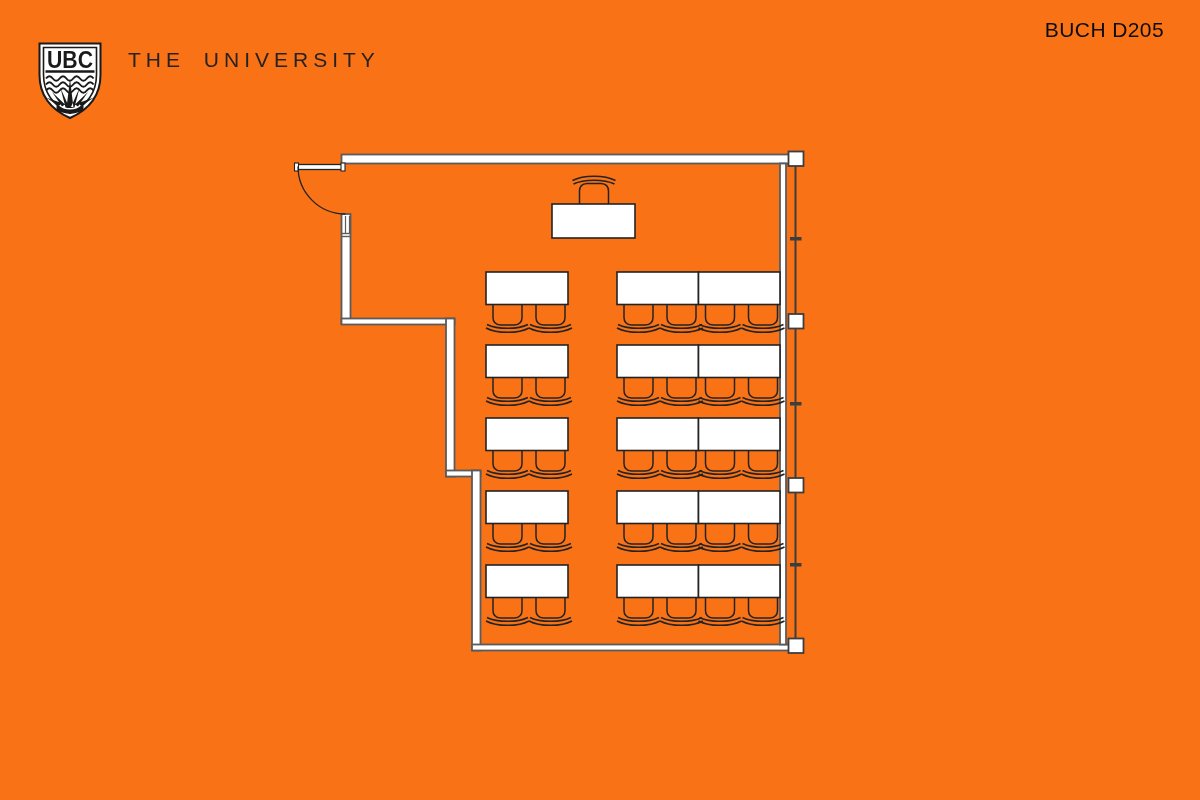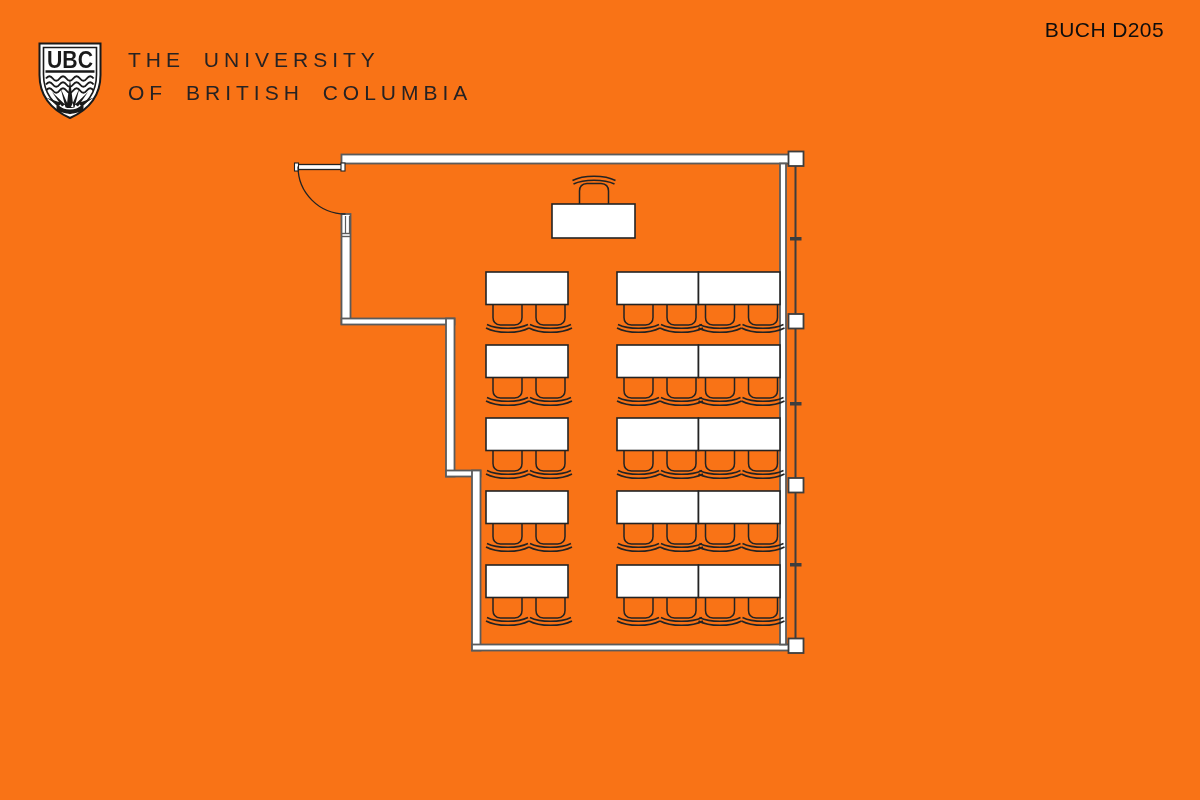--- a/index.html
+++ b/index.html
@@ -39,21 +39,20 @@
         <path d="M9 49.5 q3.4 -4.5 6.8 0 q3.4 4.5 6.8 0 q3.4 -4.5 6.8 0 q3.4 4.5 6.8 0 q3.4 -4.5 6.8 0 q3.4 4.5 6.8 0 q3.4 -4.5 6.8 0"></path>
       </g>
       <path fill="#1a1a1a" d="M33 38 L29.5 67 L36.5 67 Z
                M23.5 47 L28.5 66.5 L32 66 Z  M42.5 47 L37.5 66.5 L34 66 Z
                M15 51 L25 65.5 L28 63.5 Z   M51 51 L41 65.5 L38 63.5 Z
                M9 56.5 L22 65 L24.5 62 Z    M57 56.5 L44 65 L41.5 62 Z
                M19.5 64.5 Q33 72.5 46.5 64.5 L46.5 69 Q33 76.5 19.5 69 Z"></path>
     </svg>
     <div class="uni-name">
       <div>THE UNIVERSITY</div>
-      <div>OF BRITISH COLUMBIA</div>
     </div>
   </div>
 
   <div class="room-label">BUCH D205</div>
 
   <svg id="plan" viewBox="0 0 1200 800">
       <line x1="795.5" y1="158" x2="795.5" y2="645" stroke="#3d3d3d" stroke-width="2"></line>
       <rect x="341.5" y="154.5" width="448" height="9" fill="#ffffff" stroke="#5b5b5b" stroke-width="1.8"></rect>
       <rect x="341.5" y="214" width="9" height="110" fill="#ffffff" stroke="#5b5b5b" stroke-width="1.8"></rect>
       <rect x="341.5" y="318.5" width="113" height="6" fill="#ffffff" stroke="#5b5b5b" stroke-width="1.8"></rect>

